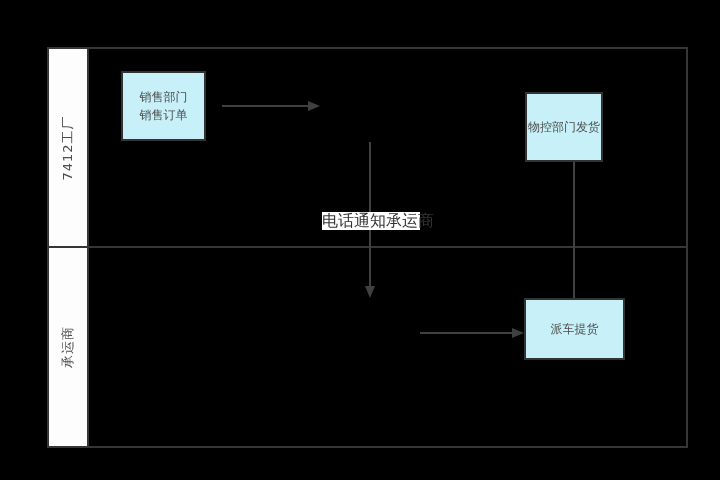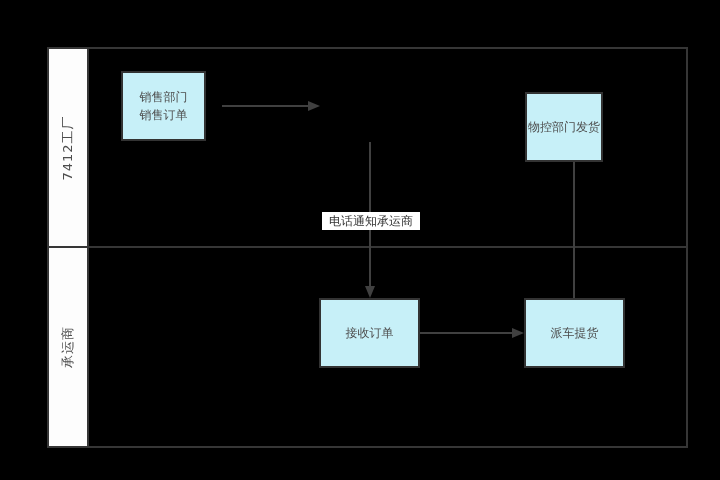--- a/index.html
+++ b/index.html
@@ -71,30 +71,30 @@
     text-align: center;
     font-size: 12px;
     line-height: 1.5;
     color: #4d4d4d;
     white-space: pre-line;
   }
   .node-sales    { left: 121px; top: 71px;  width: 85px; height: 70px; }
   .node-material { left: 320px; top: 72px;  width: 100px; height: 70px; }
   .node-ship     { left: 525px; top: 92px;  width: 78px; height: 70px; }
   .node-receive  { left: 319px; top: 298px; width: 101px; height: 70px; }
-  .node-dispatch { left: 524px; top: 298px; width: 101px; height: 70px; }
+  .node-dispatch { left: 524px; top: 298px; width: 101px; height: 62px; }
   .edge-label {
     position: absolute;
     left: 322px;
     top: 212px;
     width: 98px;
     height: 18px;
     background: #ffffff;
     color: #333333;
-    font-size: 12px;
+    font-size: 16px;
     line-height: 18px;
     text-align: center;
     white-space: nowrap;
   }
 </style>
 </head>
 <body>
 
 <div class="stage">
 
@@ -123,18 +123,17 @@
     </g>
     <g stroke="#404040" stroke-width="2" fill="#404040">
       <line x1="574" y1="298" x2="574" y2="157"></line>
       <polygon points="569,157 574,145 579,157" stroke="none"></polygon>
     </g>
   </svg>
 
   <div class="node node-sales">销售部门
 销售订单</div>
   <div class="node node-ship">物控部门发货</div>
-  <div class="node node-receive">接收订单</div>
   <div class="node node-dispatch">派车提货</div>
 
   <div class="edge-label">电话通知承运商</div>
 
 </div>
 
 </body></html>

